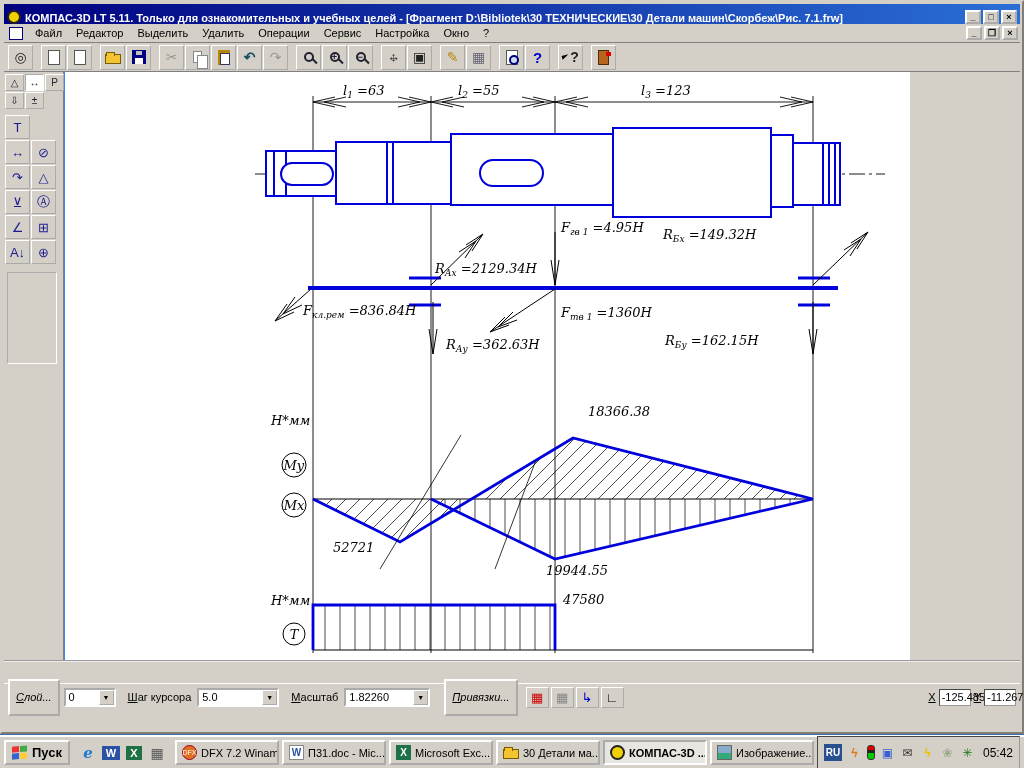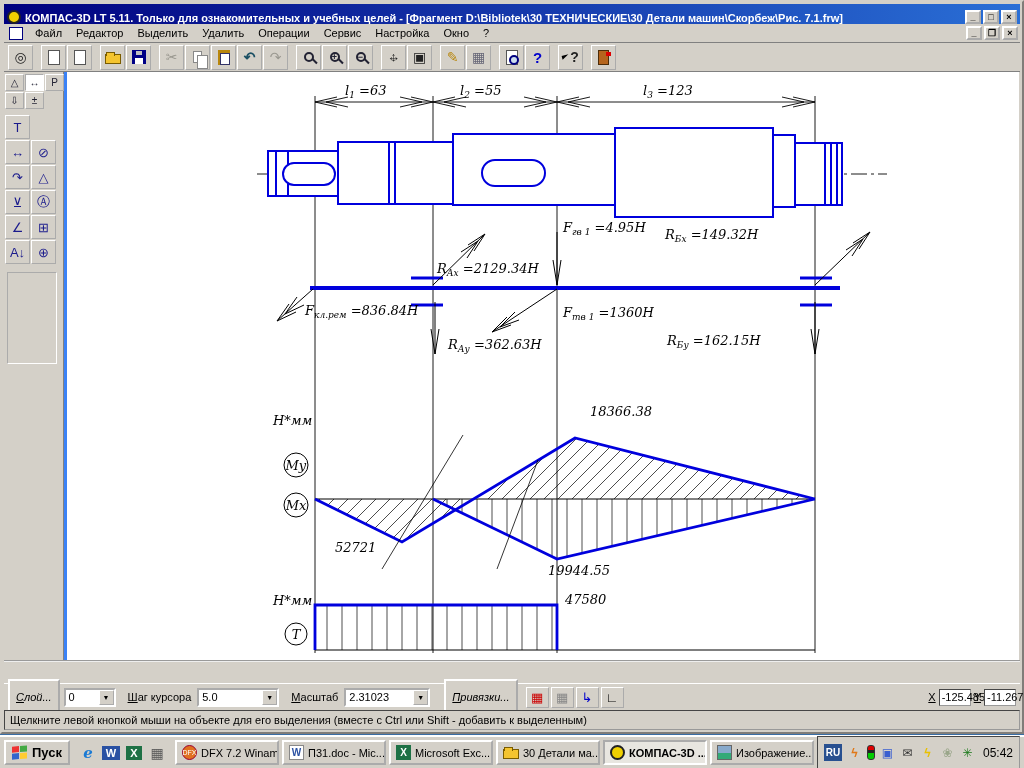--- a/index.html
+++ b/index.html
@@ -62,22 +62,22 @@
              border-right:1px solid #808080; padding:2px 1px; }
   .lb-top { display:grid; grid-template-columns:19px 19px 19px; gap:1px; margin-bottom:6px; }
   .sbtn { height:17px; border:1px outset #fff; background:#d4d0c8; font-size:10px; display:flex;
           align-items:center; justify-content:center; color:#223; }
   .sbtn.pressed, .tbt.pressed { border-style:inset; background:#fff; }
   .lb-tools { display:grid; grid-template-columns:25px 25px; gap:1px; }
   .tbt { height:24px; border:1px outset #fff; background:#d4d0c8; font-size:13px; color:#1a1a8c;
          display:flex; align-items:center; justify-content:center; }
   .lb-empty { margin-top:8px; margin-left:2px; width:50px; height:92px; border:1px inset #fff; }
   
-  .canvas { position:absolute; left:62px; top:70px; width:955px; height:590px; background:#fff;
-            border-left:3px solid #3b82f6; }
+  .canvas { position:absolute; left:62px; top:70px; width:846px; height:590px; background:#fff;
+            border-left:1px solid #3b82f6; }
   
   .gapbar { position:absolute; left:2px; bottom:46px; right:2px; height:26px; background:#d4d0c8;
             border-top:2px groove #eee; }
   .controls { position:absolute; left:2px; bottom:22px; right:2px; height:27px; background:#d4d0c8;
               display:flex; align-items:center; padding:0 4px; border-top:1px solid #fff; }
   .c-btn { height:37px; border:2px outset #fff; background:#d4d0c8; padding:1px 6px;
            display:flex; align-items:center;font-style:italic; }
   .combo { height:19px; background:#fff; border:2px inset #fff; display:flex; align-items:center;
            padding-left:3px; margin:0 4px; position:relative; }
   .combo .dd { position:absolute; right:0; top:0; bottom:0; width:15px; background:#d4d0c8;
@@ -368,21 +368,21 @@
       <span>0</span>
         <span class="dd">▼</span>
     </div>
     <span class="c-label"><u>Ш</u><span>аг курсора</span></span>
     <div class="combo" style="width:82px">
       <span>5.0</span>
         <span class="dd">▼</span>
     </div>
     <span class="c-label"><u>М</u><span>асштаб</span></span>
     <div class="combo" style="width:86px">
-      <span>2.31023</span>
+      <span>1.82260</span>
         <span class="dd">▼</span>
     </div>
     <div class="c-btn" style="margin-left:10px">
         <span><u>П</u><span>ривязки...</span></span>
       </div>
     <div class="ibtn" style="margin-left:8px;color:#c00">
         <span>▦</span>
       </div>
     <div class="ibtn" style="color:#888">
         <span>▦</span>
@@ -394,23 +394,20 @@
         <span>∟</span>
       </div>
     <div class="coord">
       <u>X</u>
       <div class="cbox">-125.485</div>
       <u>Y</u>
       <div class="cbox">-11.267</div>
     </div>
   </div>
 
-  <div class="statusbar">
-    <span>Щелкните левой кнопкой мыши на объекте для его выделения (вместе с Ctrl или Shift - добавить к выделенным)</span>
-  </div>
 </div>
 
 <div class="taskbar">
   <div class="start">
     <span class="flag">
       <i style="background:#e33"></i>
         <i style="background:#4a4"></i>
         <i style="background:#36c"></i>
         <i style="background:#fc3"></i>
     </span>

